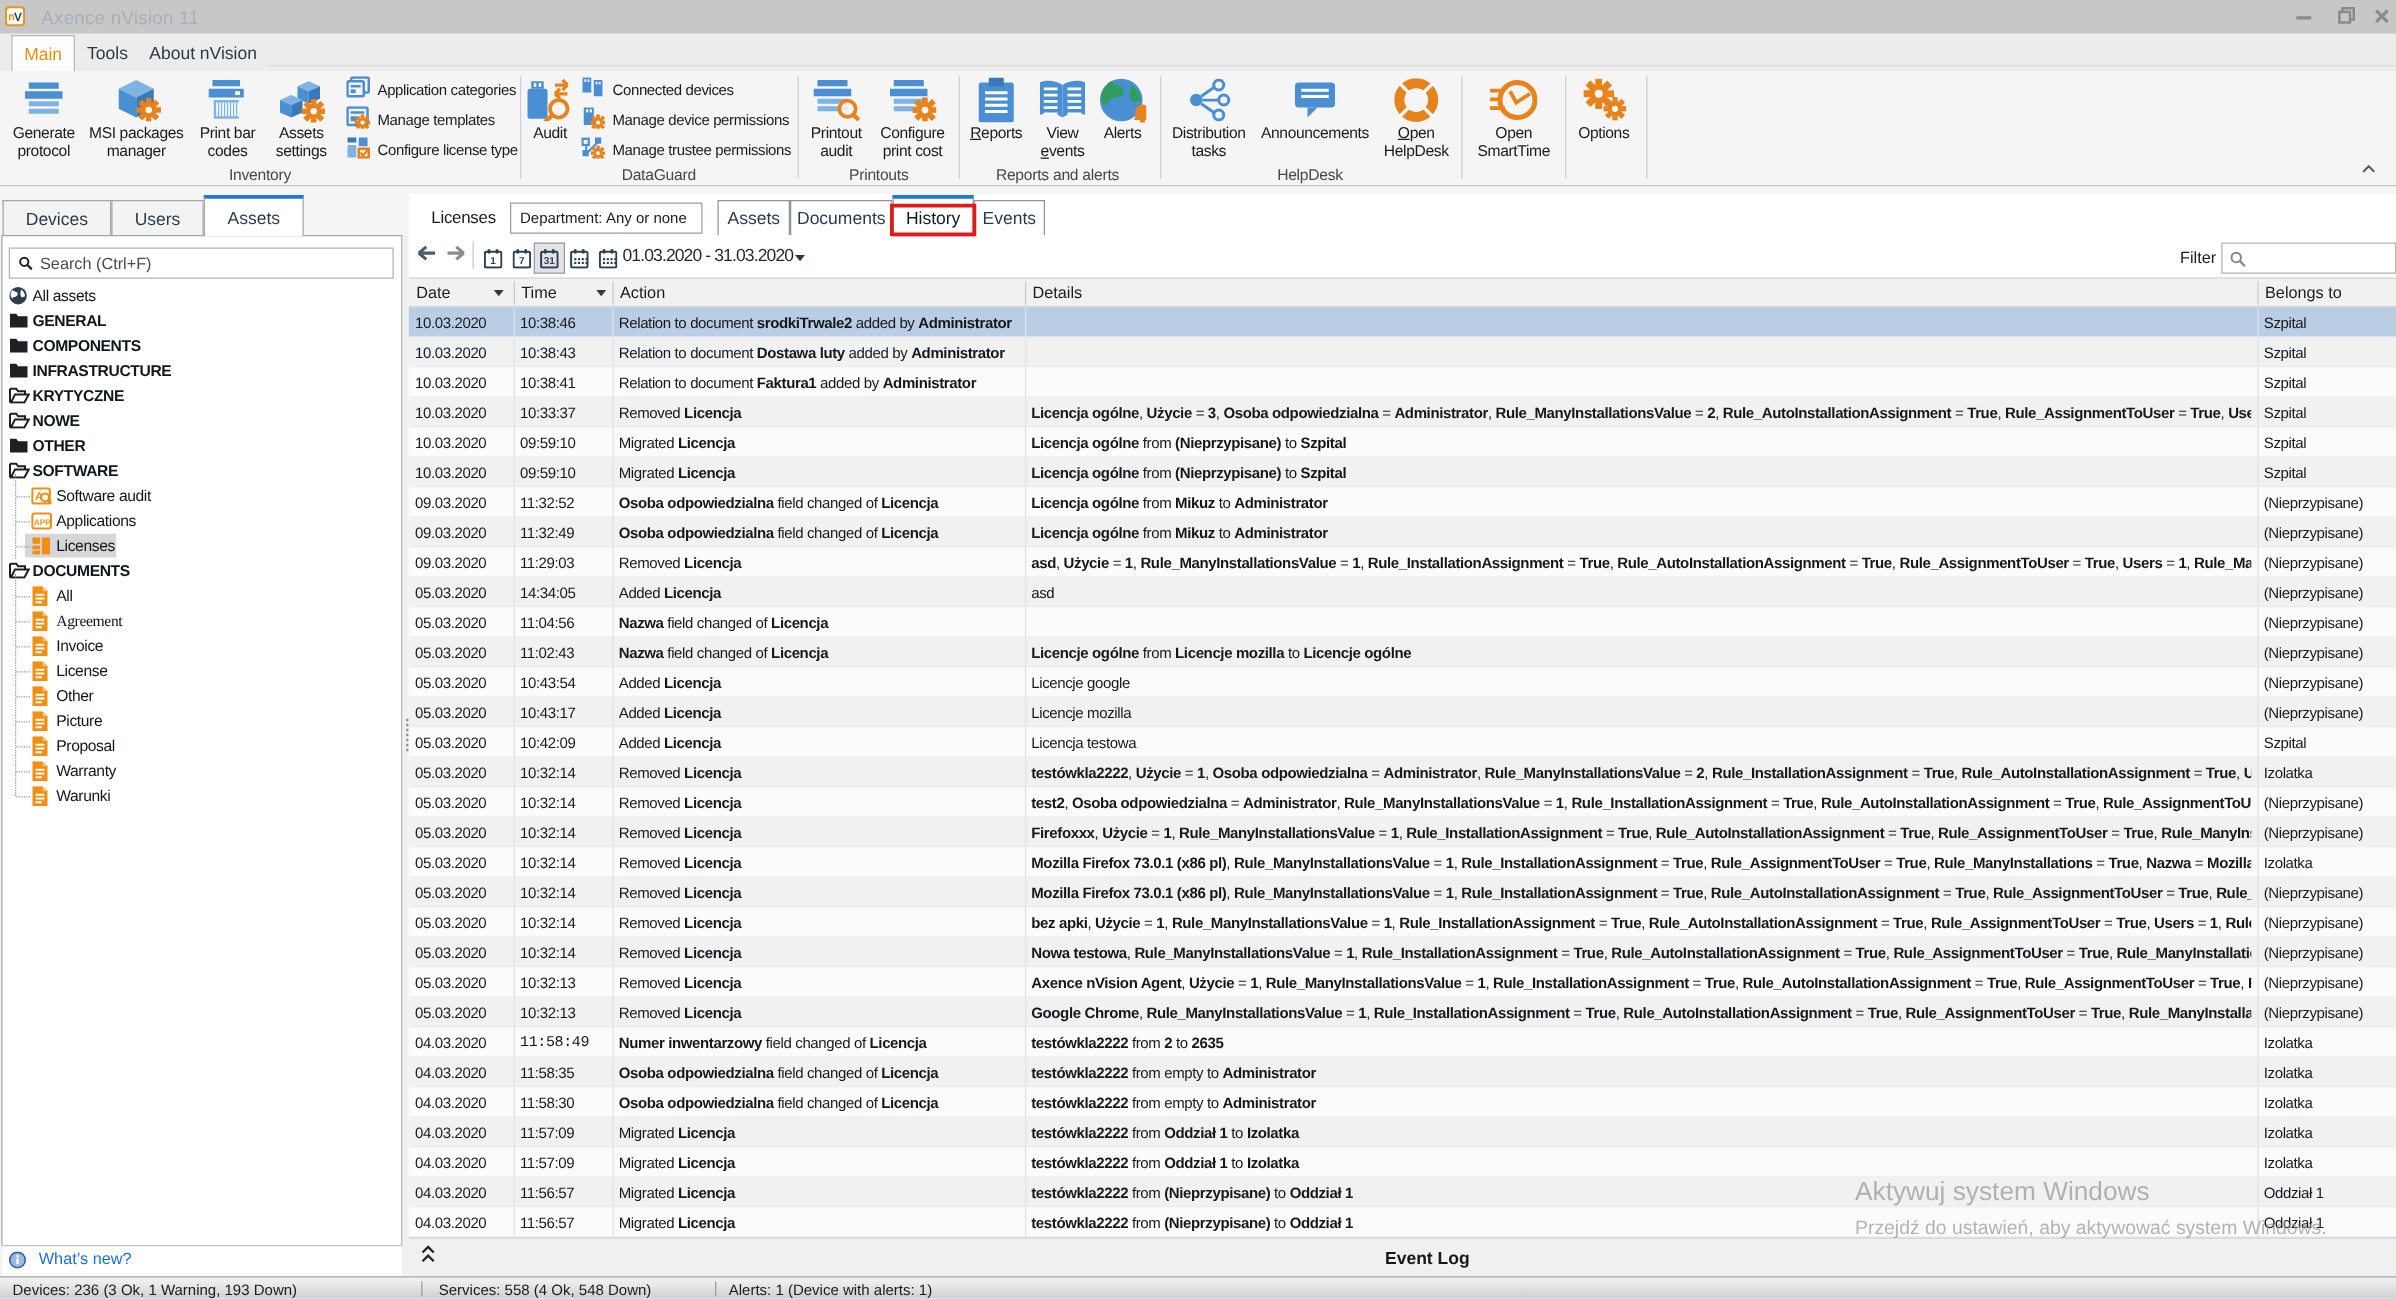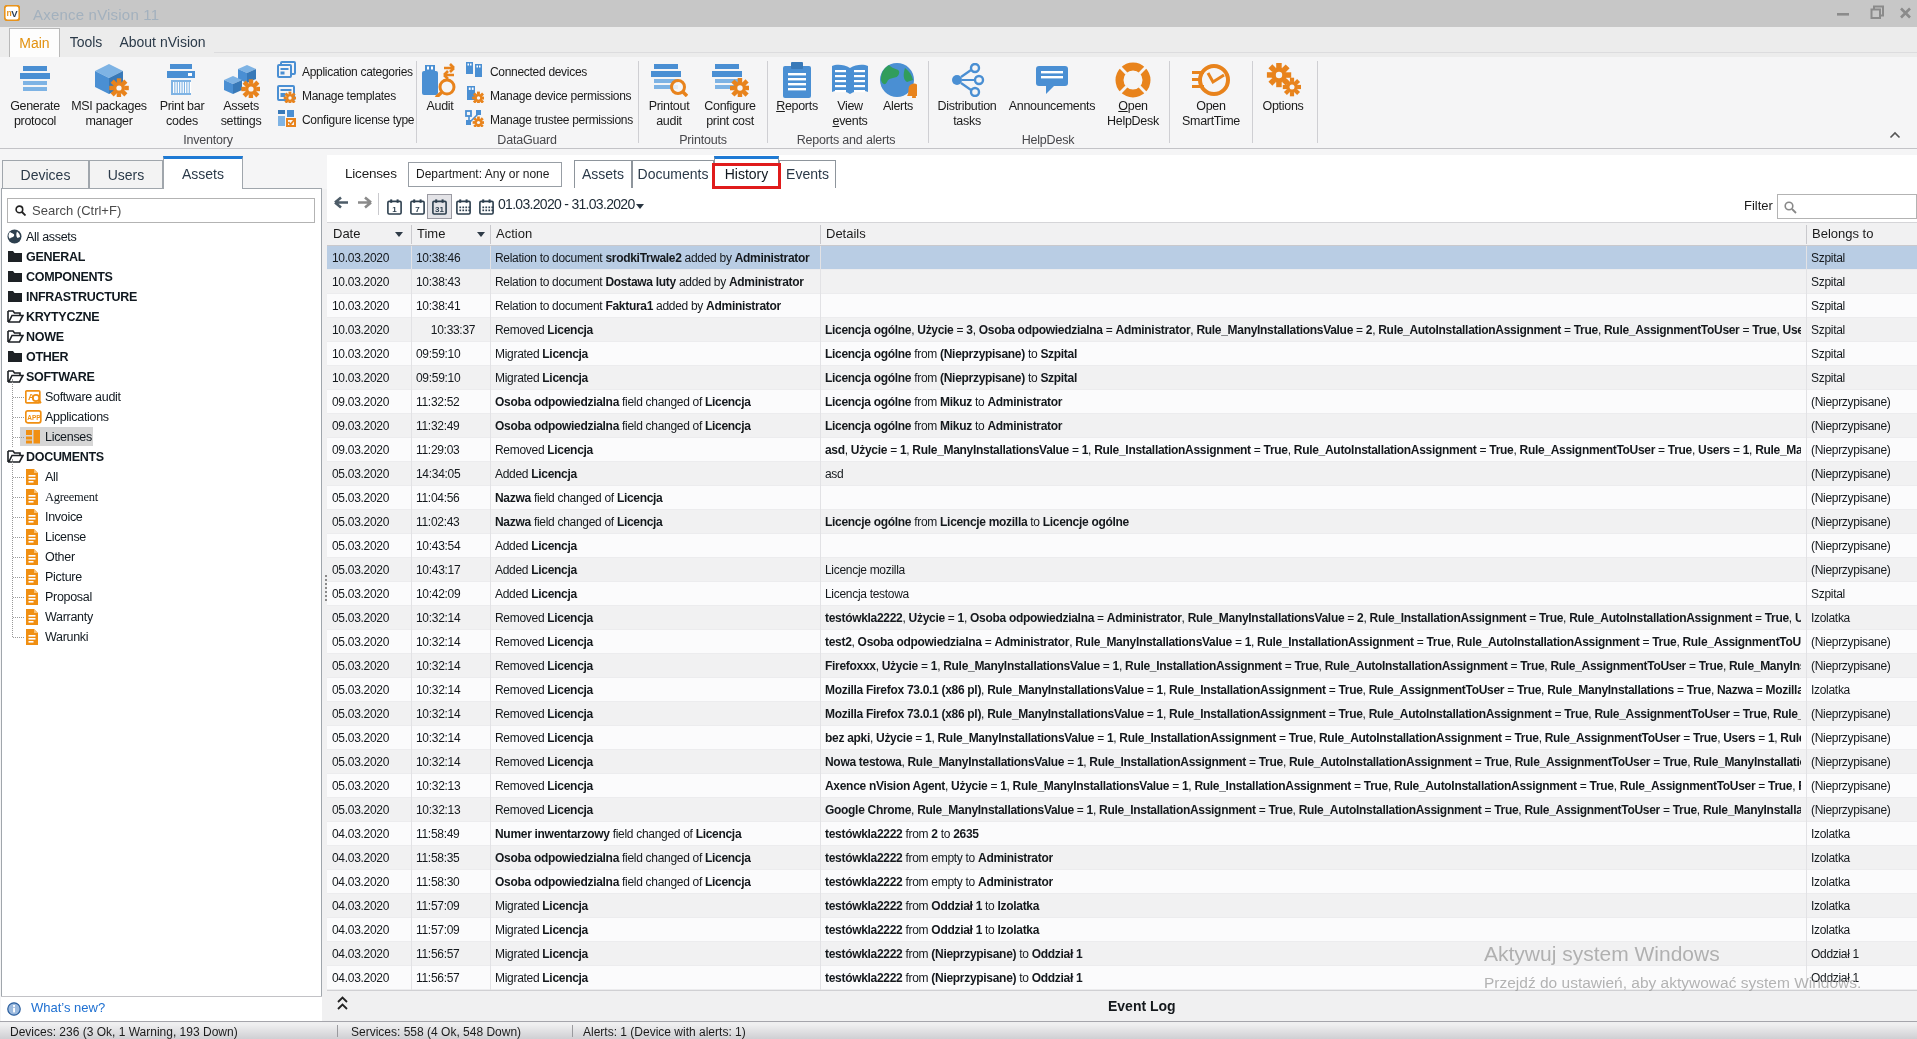--- a/index.html
+++ b/index.html
@@ -624,21 +624,21 @@
     <div class="cell" style="left:168px;width:325px;">Relation to document <b>Faktura1</b> added by <b>Administrator</b></div>
     <div class="cell" style="left:498px;width:976px;"></div>
     <div class="cell" style="left:1484px;width:100px;">Szpital</div>
     <div class="colline" style="left:84px;"></div>
     <div class="colline" style="left:163px;"></div>
     <div class="colline" style="left:493px;"></div>
     <div class="colline" style="left:1479px;"></div>
   </div>
 <div class="row" style="top:318px;background:#f1f1f2;border-bottom:1px solid #ececee;">
     <div class="cell" style="left:5px;width:79px;">10.03.2020</div>
-    <div class="cell" style="left:89px;width:74px;text-align:center;">10:33:37</div>
+    <div class="cell" style="left:89px;width:74px;">10:33:37</div>
     <div class="cell" style="left:168px;width:325px;">Removed <b>Licencja</b></div>
     <div class="cell" style="left:498px;width:976px;"><b>Licencja ogólne</b>, <b>Użycie</b> = <b>3</b>, <b>Osoba odpowiedzialna</b> = <b>Administrator</b>, <b>Rule_ManyInstallationsValue</b> = <b>2</b>, <b>Rule_AutoInstallationAssignment</b> = <b>True</b>, <b>Rule_AssignmentToUser</b> = <b>True</b>, <b>Users</b> = ,  = </div>
     <div class="cell" style="left:1484px;width:100px;">Szpital</div>
     <div class="colline" style="left:84px;"></div>
     <div class="colline" style="left:163px;"></div>
     <div class="colline" style="left:493px;"></div>
     <div class="colline" style="left:1479px;"></div>
   </div>
 <div class="row" style="top:342px;background:#fbfbfc;border-bottom:1px solid #ececee;">
     <div class="cell" style="left:5px;width:79px;">10.03.2020</div>
@@ -724,20 +724,21 @@
     <div class="cell" style="left:1484px;width:100px;">(Nieprzypisane)</div>
     <div class="colline" style="left:84px;"></div>
     <div class="colline" style="left:163px;"></div>
     <div class="colline" style="left:493px;"></div>
     <div class="colline" style="left:1479px;"></div>
   </div>
 <div class="row" style="top:534px;background:#fbfbfc;border-bottom:1px solid #ececee;">
     <div class="cell" style="left:5px;width:79px;">05.03.2020</div>
     <div class="cell" style="left:89px;width:74px;">10:43:54</div>
     <div class="cell" style="left:168px;width:325px;">Added <b>Licencja</b></div>
+    <div class="cell" style="left:498px;width:976px;">Licencje google</div>
     <div class="cell" style="left:1484px;width:100px;">(Nieprzypisane)</div>
     <div class="colline" style="left:84px;"></div>
     <div class="colline" style="left:163px;"></div>
     <div class="colline" style="left:493px;"></div>
     <div class="colline" style="left:1479px;"></div>
   </div>
 <div class="row" style="top:558px;background:#f1f1f2;border-bottom:1px solid #ececee;">
     <div class="cell" style="left:5px;width:79px;">05.03.2020</div>
     <div class="cell" style="left:89px;width:74px;">10:43:17</div>
     <div class="cell" style="left:168px;width:325px;">Added <b>Licencja</b></div>
@@ -853,21 +854,21 @@
     <div class="cell" style="left:168px;width:325px;">Removed <b>Licencja</b></div>
     <div class="cell" style="left:498px;width:976px;"><b>Google Chrome</b>, <b>Rule_ManyInstallationsValue</b> = <b>1</b>, <b>Rule_InstallationAssignment</b> = <b>True</b>, <b>Rule_AutoInstallationAssignment</b> = <b>True</b>, <b>Rule_AssignmentToUser</b> = <b>True</b>, <b>Rule_ManyInstallations</b> = ,  = </div>
     <div class="cell" style="left:1484px;width:100px;">(Nieprzypisane)</div>
     <div class="colline" style="left:84px;"></div>
     <div class="colline" style="left:163px;"></div>
     <div class="colline" style="left:493px;"></div>
     <div class="colline" style="left:1479px;"></div>
   </div>
 <div class="row" style="top:822px;background:#fbfbfc;border-bottom:1px solid #ececee;">
     <div class="cell" style="left:5px;width:79px;">04.03.2020</div>
-    <div class="cell" style="left:89px;width:74px;">11:58:49</div>
+    <div class="cell" style="left:89px;width:74px;font-family:Liberation Mono, monospace;">11:58:49</div>
     <div class="cell" style="left:168px;width:325px;"><b>Numer inwentarzowy</b> field changed of <b>Licencja</b></div>
     <div class="cell" style="left:498px;width:976px;"><b>testówkla2222</b> from <b>2</b> to <b>2635</b></div>
     <div class="cell" style="left:1484px;width:100px;">Izolatka</div>
     <div class="colline" style="left:84px;"></div>
     <div class="colline" style="left:163px;"></div>
     <div class="colline" style="left:493px;"></div>
     <div class="colline" style="left:1479px;"></div>
   </div>
 <div class="row" style="top:846px;background:#f1f1f2;border-bottom:1px solid #ececee;">
     <div class="cell" style="left:5px;width:79px;">04.03.2020</div>

